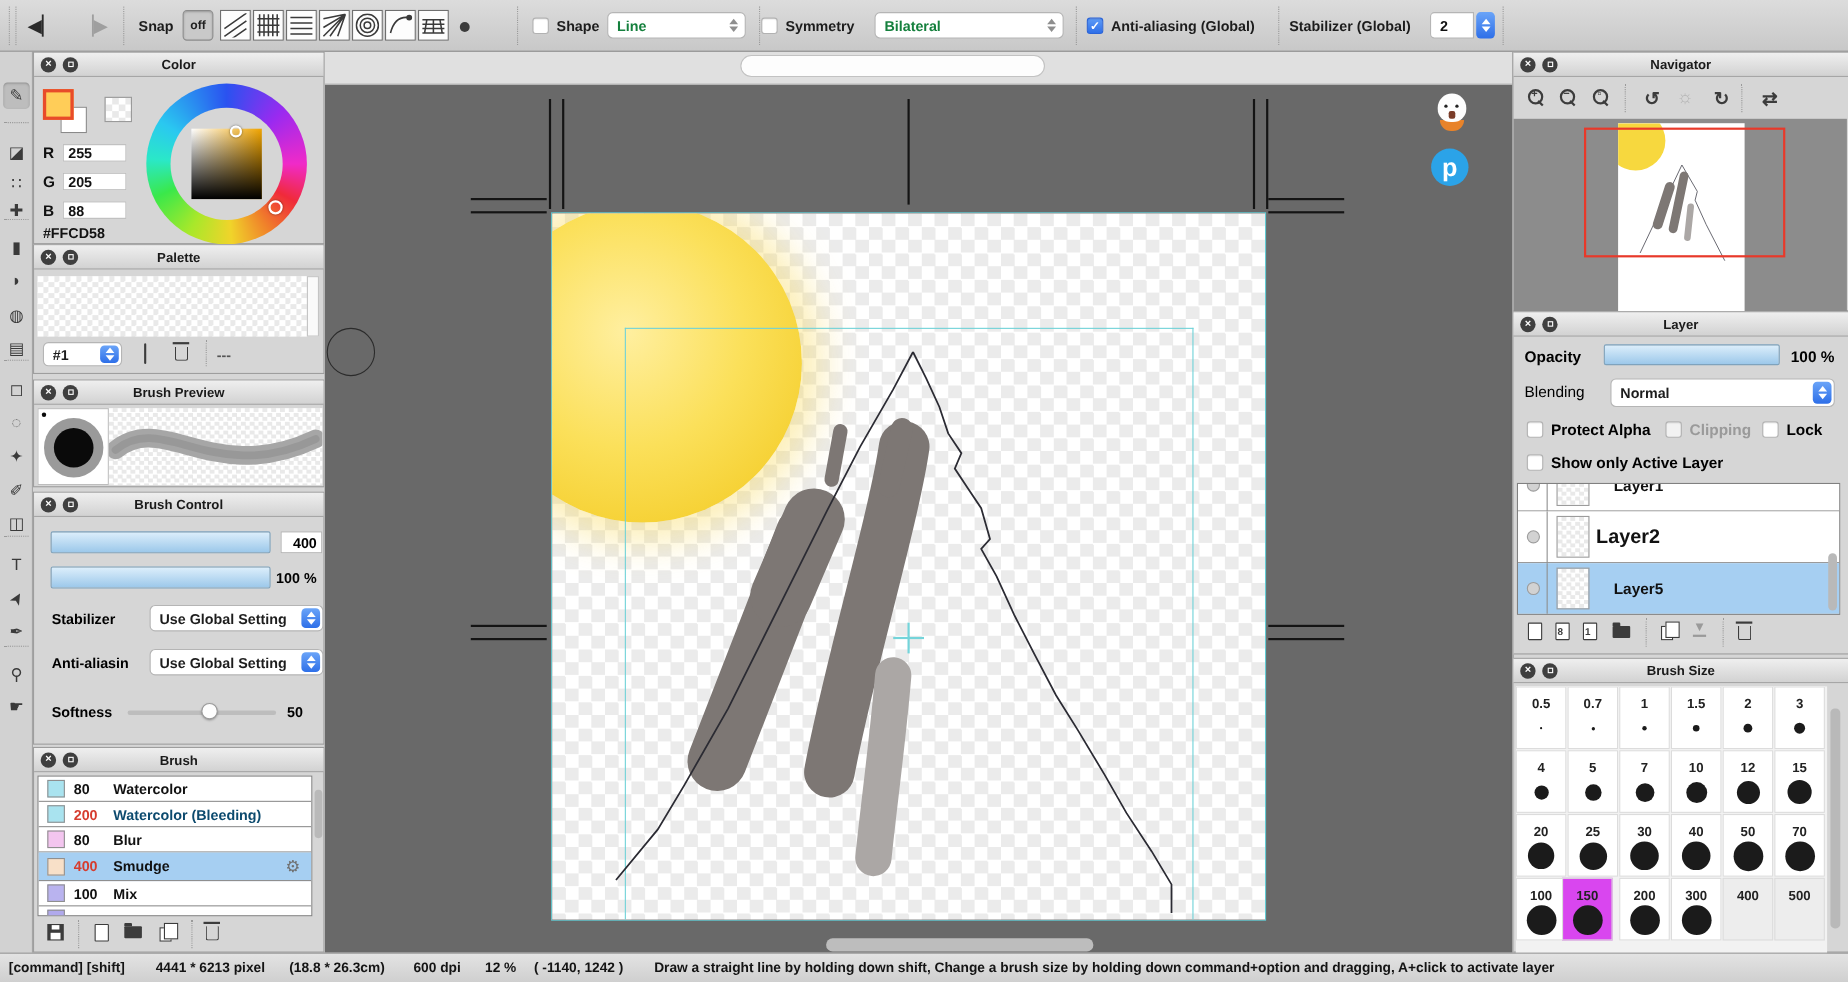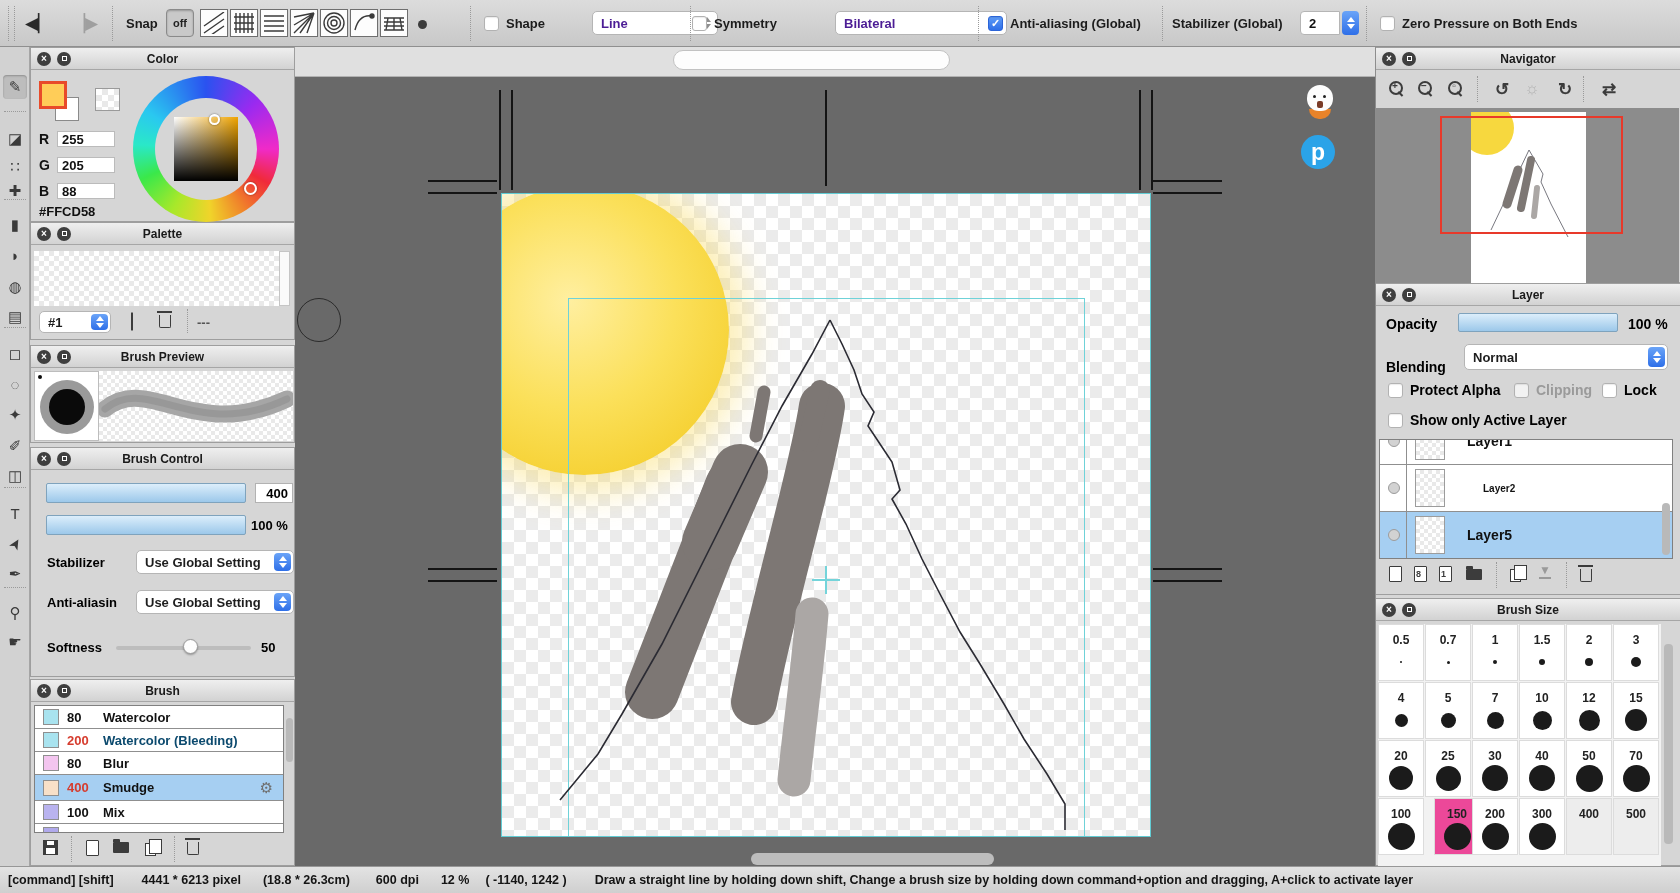--- a/index.html
+++ b/index.html
@@ -24,21 +24,21 @@
   .chk { width:15px; height:15px; border-radius:3px; background:#fff; border:1px solid #b2b2b2;
     box-shadow:inset 0 1px 1px rgba(0,0,0,.08); display:inline-flex; align-items:center;
     justify-content:center; margin-right:7px; flex:none; }
   .chk.checked { background:linear-gradient(#5d9bf7,#2f6fe8); border-color:#2b64d8;
     color:#fff; font-size:11px; font-weight:700; }
   .chk.disabled { background:#f2f2f2; }
   .dd { height:24px; background:#fff; border:1px solid #b5b5b5; border-radius:5px;
     display:flex; align-items:center; font-size:13px; font-weight:700; color:#1d1d1d;
     padding-left:8px; position:relative; overflow:hidden; white-space:nowrap; }
   .dd .ddtext { overflow:hidden; text-overflow:clip; white-space:nowrap; flex:1; }
-  .dd.disabled { color:#4c1d95;margin-left:40px; }
+  .dd.disabled { color:#15803d; }
   .stepper { position:absolute; right:2px; top:2px; bottom:2px; width:17px; border-radius:4px;
     background:linear-gradient(#6aa4f8,#2e6fe8); display:flex; flex-direction:column;
     align-items:center; justify-content:center; gap:2px; }
   .stepper.gray { background:#fff; }
   .tri-up { width:0; height:0; border-left:4px solid transparent; border-right:4px solid transparent;
     border-bottom:5px solid #fff; }
   .tri-dn { width:0; height:0; border-left:4px solid transparent; border-right:4px solid transparent;
     border-top:5px solid #fff; }
   .stepper.gray .tri-up { border-bottom-color:#8e8e8e; }
   .stepper.gray .tri-dn { border-top-color:#8e8e8e; }
@@ -265,24 +265,20 @@
       <div class="valuebox" style="width:40px">2</div>
       <div style="position:relative;width:19px;height:24px">
           <span class="stepper" style="right:0;top:0;bottom:0">
             <span class="tri-up"></span>
             <span class="tri-dn"></span>
           </span>
         </div>
       </div>
 
     <div class="vsep" style="left:1366px"></div>
-    <div class="tb-item" style="left:1380px">
-      <span class="chk"></span>
-      <span class="tb-label">Zero Pressure on Both Ends</span>
-      </div>
   </div>
 
   <div class="toolstrip" id="toolstrip">
       <div class="hsep-dot" style="top: 64px;"></div>
       <div class="hsep-dot" style="top: 152px;"></div>
       <div class="hsep-dot" style="top: 280px;"></div>
       <div class="hsep-dot" style="top: 440px;"></div>
       <div class="hsep-dot" style="top: 540px;"></div>
       <div class="tool selected" style="top: 28px;">
         <span>✎</span>
@@ -620,21 +616,21 @@
       <div class="hdr">
           <span class="title">Layer</span>
         <span class="circlebtn">×</span>
         <span class="circlebtn">
             <span class="sq"></span>
           </span>
         </div>
       <div style="position:absolute;left:10px;top:32px;font-size:14px;font-weight:700">Opacity</div>
       <div class="bluebar" style="position:absolute;left:82px;top:29px;width:160px;height:19px"></div>
       <div style="position:absolute;left:252px;top:32px;font-size:14px;font-weight:700">100 %</div>
-      <div style="position:absolute;left:10px;top:75px;font-size:14px;font-weight:700">Blending</div>
+      <div style="position:absolute;left:10px;top:64px;font-size:14px;font-weight:400">Blending</div>
       <div style="position:absolute;left:88px;top:60px">
         <div class="dd" style="width:204px;height:26px">
             <span class="ddtext">Normal</span>
           <span class="stepper">
               <span class="tri-up"></span>
               <span class="tri-dn"></span>
             </span>
           </div>
         </div>
       <div style="position:absolute;left:12px;top:98px;display:flex;align-items:center">
@@ -657,21 +653,21 @@
           <div class="rowline" style="position: absolute; left: 0px; width: 292px; height: 47px; display: flex; align-items: center; top: -22px; background: rgb(255, 255, 255);">
             <span style="width: 12px; height: 12px; border-radius: 50%; background: rgb(210, 210, 210); border: 1px solid rgb(156, 156, 156); margin-left: 8px;"></span>
             <span style="width: 1px; height: 47px; background: rgb(143, 143, 143); margin-left: 6px;"></span>
             <span class="checker" style="width: 30px; height: 38px; margin-left: 8px; border: 1px solid rgb(156, 156, 156); background-size: 8px 8px;"></span>
             <span style="margin-left: 22px; font-size: 14px; font-weight: 700; color: rgb(17, 17, 17); flex: 1 1 0%;">Layer1</span>
           </div>
           <div class="rowline" style="position: absolute; left: 0px; width: 292px; height: 47px; display: flex; align-items: center; top: 25px; background: rgb(255, 255, 255);">
             <span style="width: 12px; height: 12px; border-radius: 50%; background: rgb(210, 210, 210); border: 1px solid rgb(156, 156, 156); margin-left: 8px;"></span>
             <span style="width: 1px; height: 47px; background: rgb(143, 143, 143); margin-left: 6px;"></span>
             <span class="checker" style="width: 30px; height: 38px; margin-left: 8px; border: 1px solid rgb(156, 156, 156); background-size: 8px 8px;"></span>
-            <span style="margin-left: 38px; font-size: 10px; font-weight: 700; color: rgb(17, 17, 17); flex: 1 1 0%;">Layer2</span>
+            <span style="margin-left: 6px; font-size: 18px; font-weight: 700; color: rgb(17, 17, 17); flex: 1 1 0%;">Layer2</span>
           </div>
           <div class="rowline" style="position: absolute; left: 0px; width: 344px; height: 47px; display: flex; align-items: center; top: 72px; background: rgb(166, 207, 242);">
             <span style="width: 12px; height: 12px; border-radius: 50%; background: rgb(210, 210, 210); border: 1px solid rgb(156, 156, 156); margin-left: 8px;"></span>
             <span style="width: 1px; height: 47px; background: rgb(143, 143, 143); margin-left: 6px;"></span>
             <span class="checker" style="width: 30px; height: 38px; margin-left: 8px; border: 1px solid rgb(156, 156, 156); background-size: 8px 8px;"></span>
             <span style="margin-left: 22px; font-size: 14px; font-weight: 700; color: rgb(17, 17, 17); flex: 1 1 0%;">Layer5</span>
             <span style="margin-right: 32px; font-size: 17px; color: rgb(111, 111, 111);">⚙</span>
           </div>
         </div>
       <div class="scrollthumb" style="left:286px;top:219px;width:8px;height:52px"></div>
@@ -778,21 +774,21 @@
             <div style="width: 27px; height: 27px; border-radius: 50%; background: rgb(27, 27, 27); margin: 2px auto 0px;"></div>
           </div>
           <div style="position: absolute; left: 235px; top: 116px; width: 46px; height: 57px; background: rgb(255, 255, 255); border: 1px solid rgb(220, 220, 220); text-align: center;">
             <div style="font-size: 12px; font-weight: 700; color: rgb(34, 34, 34); padding-top: 8px;">70</div>
             <div style="width: 27px; height: 27px; border-radius: 50%; background: rgb(27, 27, 27); margin: 2px auto 0px;"></div>
           </div>
           <div style="position: absolute; left: 0px; top: 174px; width: 46px; height: 57px; background: rgb(255, 255, 255); border: 1px solid rgb(220, 220, 220); text-align: center;">
             <div style="font-size: 12px; font-weight: 700; color: rgb(34, 34, 34); padding-top: 8px;">100</div>
             <div style="width: 27px; height: 27px; border-radius: 50%; background: rgb(27, 27, 27); margin: 2px auto 0px;"></div>
           </div>
-          <div style="position: absolute; left: 56px; top: 174px; width: 46px; height: 57px; background: #ec4899; border: 1px solid rgb(220, 220, 220); text-align: center;">
+          <div style="position: absolute; left: 42px; top: 174px; width: 46px; height: 57px; background: #d946ef; border: 1px solid rgb(220, 220, 220); text-align: center;">
             <div style="font-size: 12px; font-weight: 700; color: rgb(34, 34, 34); padding-top: 8px;">150</div>
             <div style="width: 27px; height: 27px; border-radius: 50%; background: rgb(27, 27, 27); margin: 2px auto 0px;"></div>
           </div>
           <div style="position: absolute; left: 94px; top: 174px; width: 46px; height: 57px; background: rgb(255, 255, 255); border: 1px solid rgb(220, 220, 220); text-align: center;">
             <div style="font-size: 12px; font-weight: 700; color: rgb(34, 34, 34); padding-top: 8px;">200</div>
             <div style="width: 27px; height: 27px; border-radius: 50%; background: rgb(27, 27, 27); margin: 2px auto 0px;"></div>
           </div>
           <div style="position: absolute; left: 141px; top: 174px; width: 46px; height: 57px; background: rgb(255, 255, 255); border: 1px solid rgb(220, 220, 220); text-align: center;">
             <div style="font-size: 12px; font-weight: 700; color: rgb(34, 34, 34); padding-top: 8px;">300</div>
             <div style="width: 27px; height: 27px; border-radius: 50%; background: rgb(27, 27, 27); margin: 2px auto 0px;"></div>

